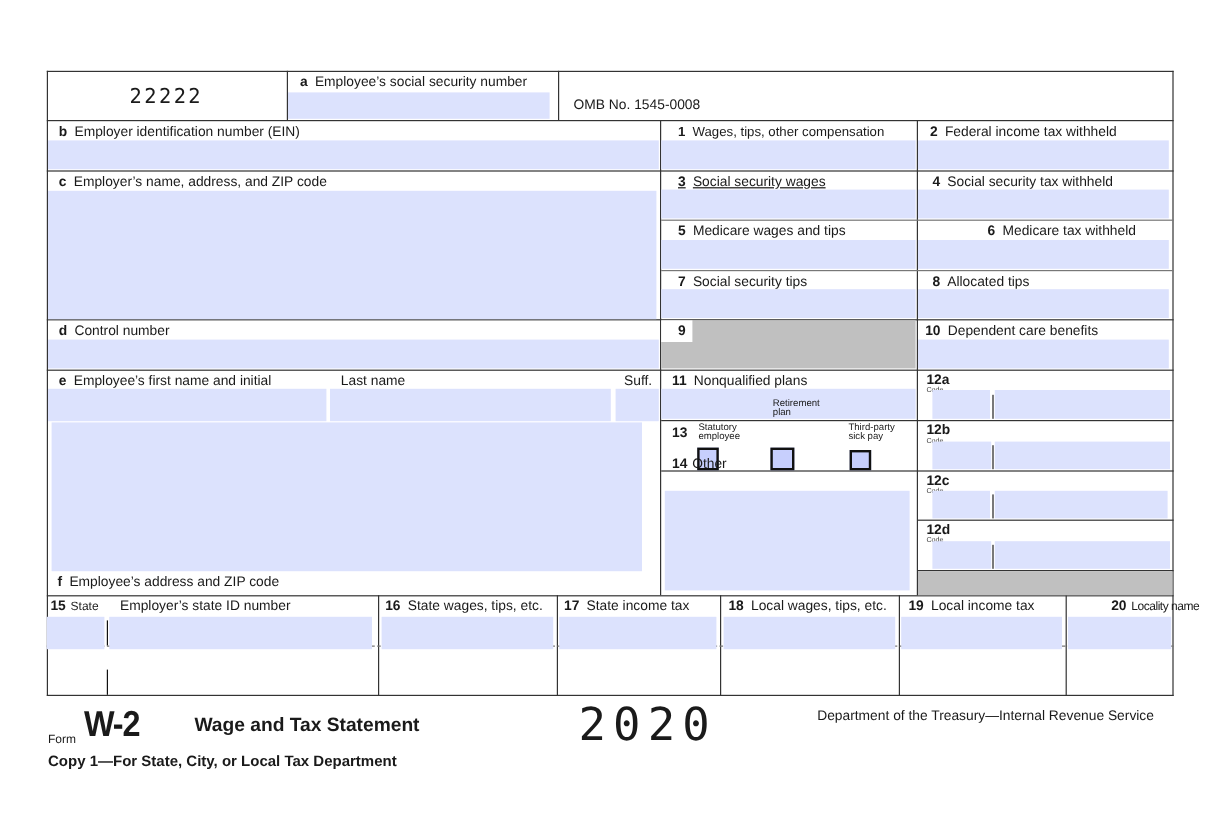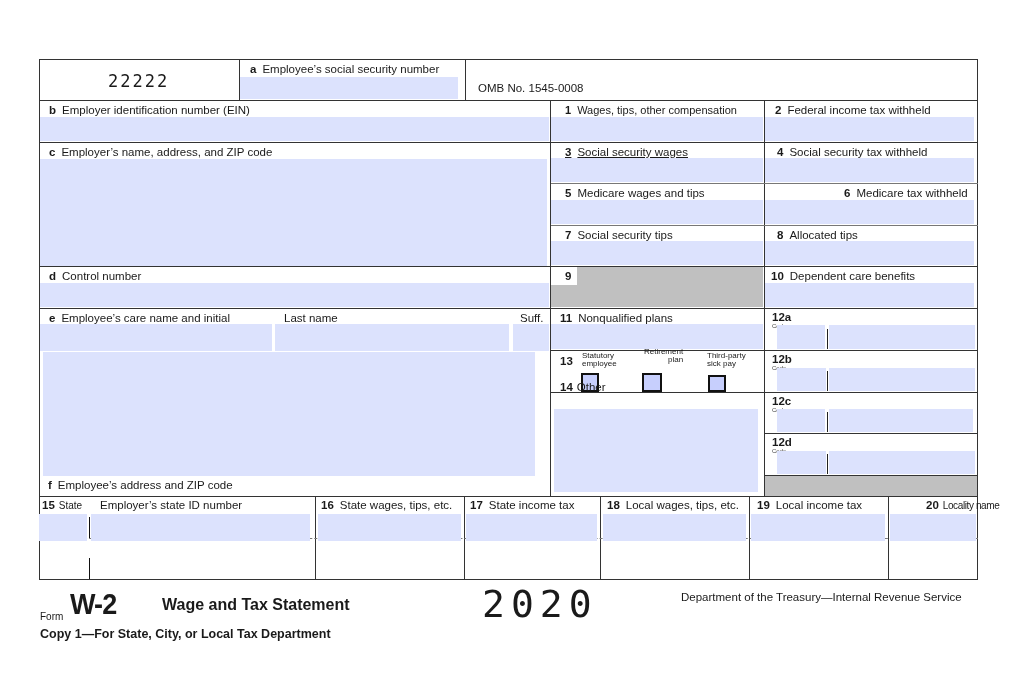--- a/index.html
+++ b/index.html
@@ -64,21 +64,21 @@
 
   <div class="lbl" style="left:49px;top:104px;"><b>b</b><span>Employer identification number (EIN)</span></div>
   <div class="fill" style="left:40px;top:117px;width:509px;height:24px;"></div>
 
   <div class="lbl" style="left:49px;top:146px;"><b>c</b><span>Employer’s name, address, and ZIP code</span></div>
   <div class="fill" style="left:40px;top:159px;width:507px;height:107px;"></div>
 
   <div class="lbl" style="left:49px;top:270px;"><b>d</b><span>Control number</span></div>
   <div class="fill" style="left:40px;top:283px;width:509px;height:24px;"></div>
 
-  <div class="lbl" style="left:49px;top:312px;"><b>e</b><span>Employee’s care name and initial</span></div>
+  <div class="lbl" style="left:49px;top:312px;"><b>e</b><span>Employee’s first name and initial</span></div>
   <div class="lbl" style="left:284px;top:312px;">Last name</div>
   <div class="lbl" style="left:520px;top:312px;">Suff.</div>
   <div class="fill" style="left:40px;top:324px;width:232px;height:27px;"></div>
   <div class="fill" style="left:275px;top:324px;width:234px;height:27px;"></div>
   <div class="fill" style="left:513px;top:324px;width:36px;height:27px;"></div>
 
   <div class="fill" style="left:43px;top:352px;width:492px;height:124px;"></div>
   <div class="lbl" style="left:48px;top:479px;"><b>f</b><span>Employee’s address and ZIP code</span></div>
 
   <div class="lbl" style="left:565px;top:104px;font-size:11px;"><b>1</b><span>Wages, tips, other compensation</span></div>
@@ -98,42 +98,42 @@
   <div class="lbl" style="left:565px;top:270px;"><b>9</b></div>
 
   <div class="lbl" style="left:560px;top:312px;"><b>11</b><span>Nonqualified plans</span></div>
   <div class="fill" style="left:551px;top:324px;width:212px;height:25px;"></div>
 
   <div class="lbl" style="left:560px;top:355px;"><b>13</b></div>
   <div class="lbl small" style="left:582px;top:352px;">
       <div>Statutory</div>
       <div>employee</div>
     </div>
-  <div class="lbl small" style="left:644px;top:348px;text-align:right;">
+  <div class="lbl small" style="left:644px;top:332px;">
       <div>Retirement</div>
       <div>plan</div>
     </div>
   <div class="lbl small" style="left:707px;top:352px;">
       <div>Third-party</div>
       <div>sick pay</div>
     </div>
   <div class="cb" style="left:581px;top:373px;width:18px;height:19px;"></div>
   <div class="cb" style="left:642px;top:373px;width:20px;height:19px;"></div>
   <div class="cb" style="left:708px;top:375px;width:18px;height:17px;"></div>
 
   <div class="lbl" style="left:560px;top:381px;"><b style="margin-right:4px;">14</b><span>Other</span></div>
   <div class="fill" style="left:554px;top:409px;width:204px;height:83px;"></div>
 
   <div class="lbl" style="left:775px;top:104px;"><b>2</b><span>Federal income tax withheld</span></div>
   <div class="fill" style="left:765px;top:117px;width:209px;height:24px;"></div>
 
   <div class="lbl" style="left:777px;top:146px;"><b>4</b><span>Social security tax withheld</span></div>
   <div class="fill" style="left:765px;top:158px;width:209px;height:24px;"></div>
 
-  <div class="lbl" style="left:798px;top:187px;padding-left:46px;"><b>6</b><span>Medicare tax withheld</span></div>
+  <div class="lbl" style="left:777px;top:187px;padding-left:46px;"><b>6</b><span>Medicare tax withheld</span></div>
   <div class="fill" style="left:765px;top:200px;width:209px;height:24px;"></div>
 
   <div class="lbl" style="left:777px;top:229px;"><b>8</b><span>Allocated tips</span></div>
   <div class="fill" style="left:765px;top:241px;width:209px;height:24px;"></div>
 
   <div class="lbl" style="left:771px;top:270px;"><b>10</b><span>Dependent care benefits</span></div>
   <div class="fill" style="left:765px;top:283px;width:209px;height:24px;"></div>
 
   <div class="lbl" style="left:772px;top:311px;font-weight:700;">12a</div>
   <div class="code" style="left:772px;top:324px;">Code</div>

